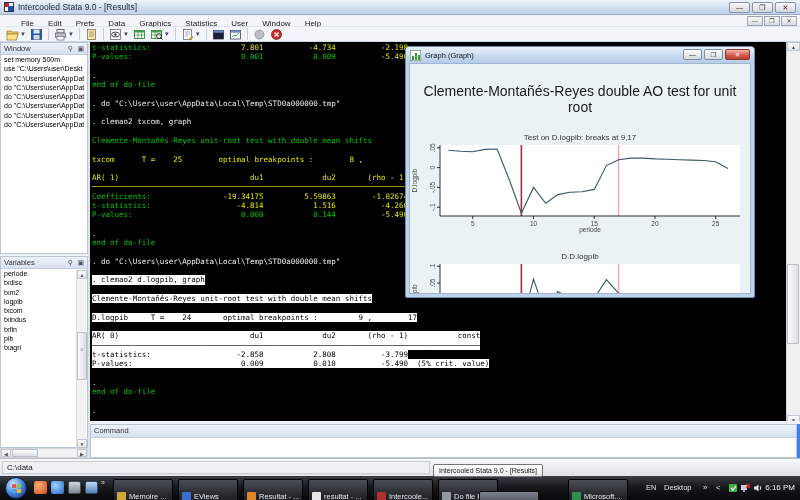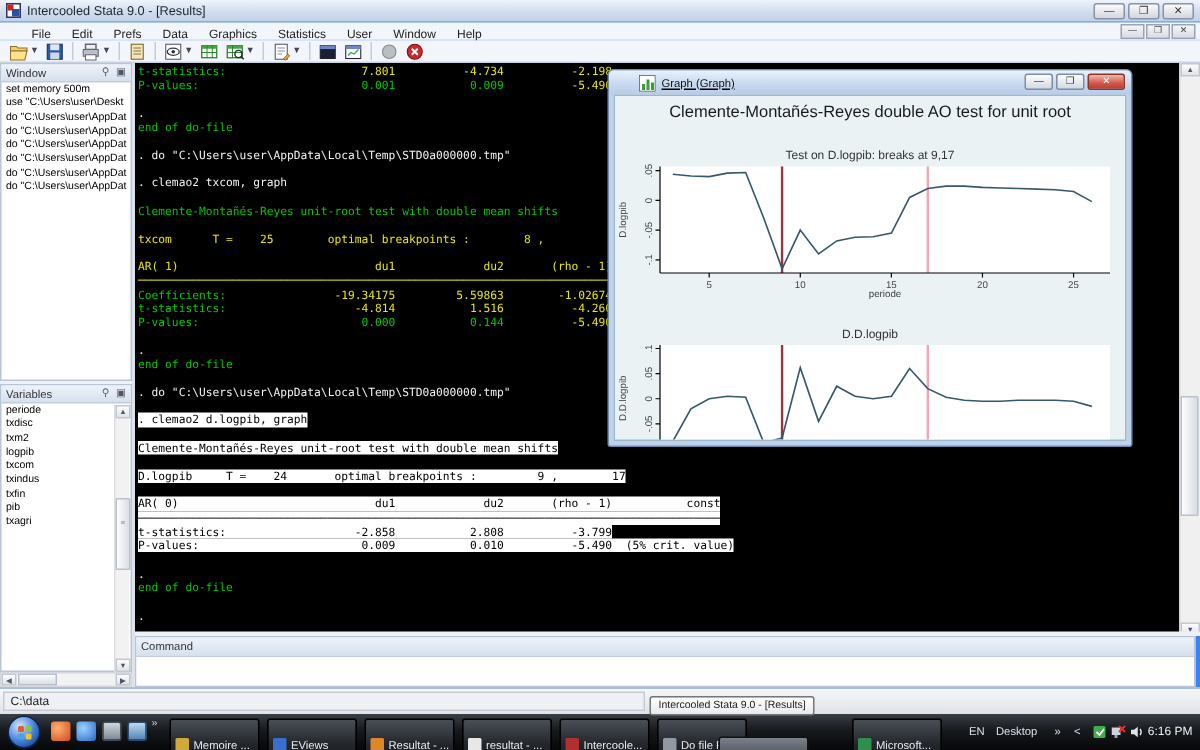--- a/index.html
+++ b/index.html
@@ -71,29 +71,29 @@
 
   
   .statusbar { position:absolute; left:0; top:458px; width:800px; height:18px;
     background:linear-gradient(#f7f8fa,#dfe2e8); border-top:1px solid #b8bec8; }
   .status-cell { position:absolute; left:2px; top:2px; width:428px; height:13px; border:1px solid #c6cbd4;
     font-size:8px; color:#222; padding:1px 4px; background:#eef0f4; }
 
   
   .graphwin { position:absolute; left:405px; top:46px; width:350px; height:252px; z-index:10;
     background:#bdd3ec; border:1px solid #6f8cb0; border-radius:4px 4px 2px 2px; box-shadow:2px 3px 6px rgba(0,0,0,.55); }
-  .gw-title { height:16px; display:flex; align-items:center; padding-left:20px;
-    background:linear-gradient(#e9f1fc,#c8daf0 55%,#b7cce9); border-radius:3px 3px 0 0;text-decoration:underline; }
+  .gw-title { height:16px; display:flex; align-items:center; padding-left:4px;
+    background:linear-gradient(#e9f1fc,#c8daf0 55%,#b7cce9); border-radius:3px 3px 0 0; }
   .gw-title-text { font-size:7.5px; color:#111; margin-left:4px; }
   .gw-btns { position:absolute; right:4px; top:2px; display:flex; gap:2px; }
   .gwbtn { width:19px; height:11px; border:1px solid #7d8da3; border-radius:2px;
     background:linear-gradient(#fcfcfc,#d4d9e0); font-size:6.5px; line-height:9px; text-align:center; color:#333; }
   .gwbtn.close { width:25px; background:linear-gradient(#f2b7ad,#d2594a 60%,#b93f31); color:#fff; border-color:#8c3328; }
   .gw-content { position:absolute; left:3px; top:16px; right:3px; bottom:3px; background:#eaf2f3; border:1px solid #9fb6d2; overflow:hidden; }
-  .fig-title { text-align:center; font-size:11px; color:#1a1a1a; margin-top:5px; }
+  .fig-title { text-align:center; font-size:14px; color:#1a1a1a; margin-top:19px; }
   .chart-title { text-align:center; font-size:8px; color:#333; margin-top:18px; }
   .chart-svg { display:block; margin:0 auto; }
 
   
   .taskbar { position:absolute; left:0; top:476px; width:800px; height:24px;
     background:linear-gradient(#3a3f46,#17191d 45%,#060708); }
   .orb { position:absolute; left:5px; top:1px; width:22px; height:22px; border-radius:50%;
     background:radial-gradient(circle at 35% 30%, #cfe6ff, #3e7bd6 55%, #123a77 95%); border:1px solid #0b2450; }
   .orb-flag { position:absolute; left:6px; top:6px; width:9px; height:9px; display:grid; grid-template-columns:1fr 1fr; gap:1px; }
   .orb-flag i { border-radius:1px; }

